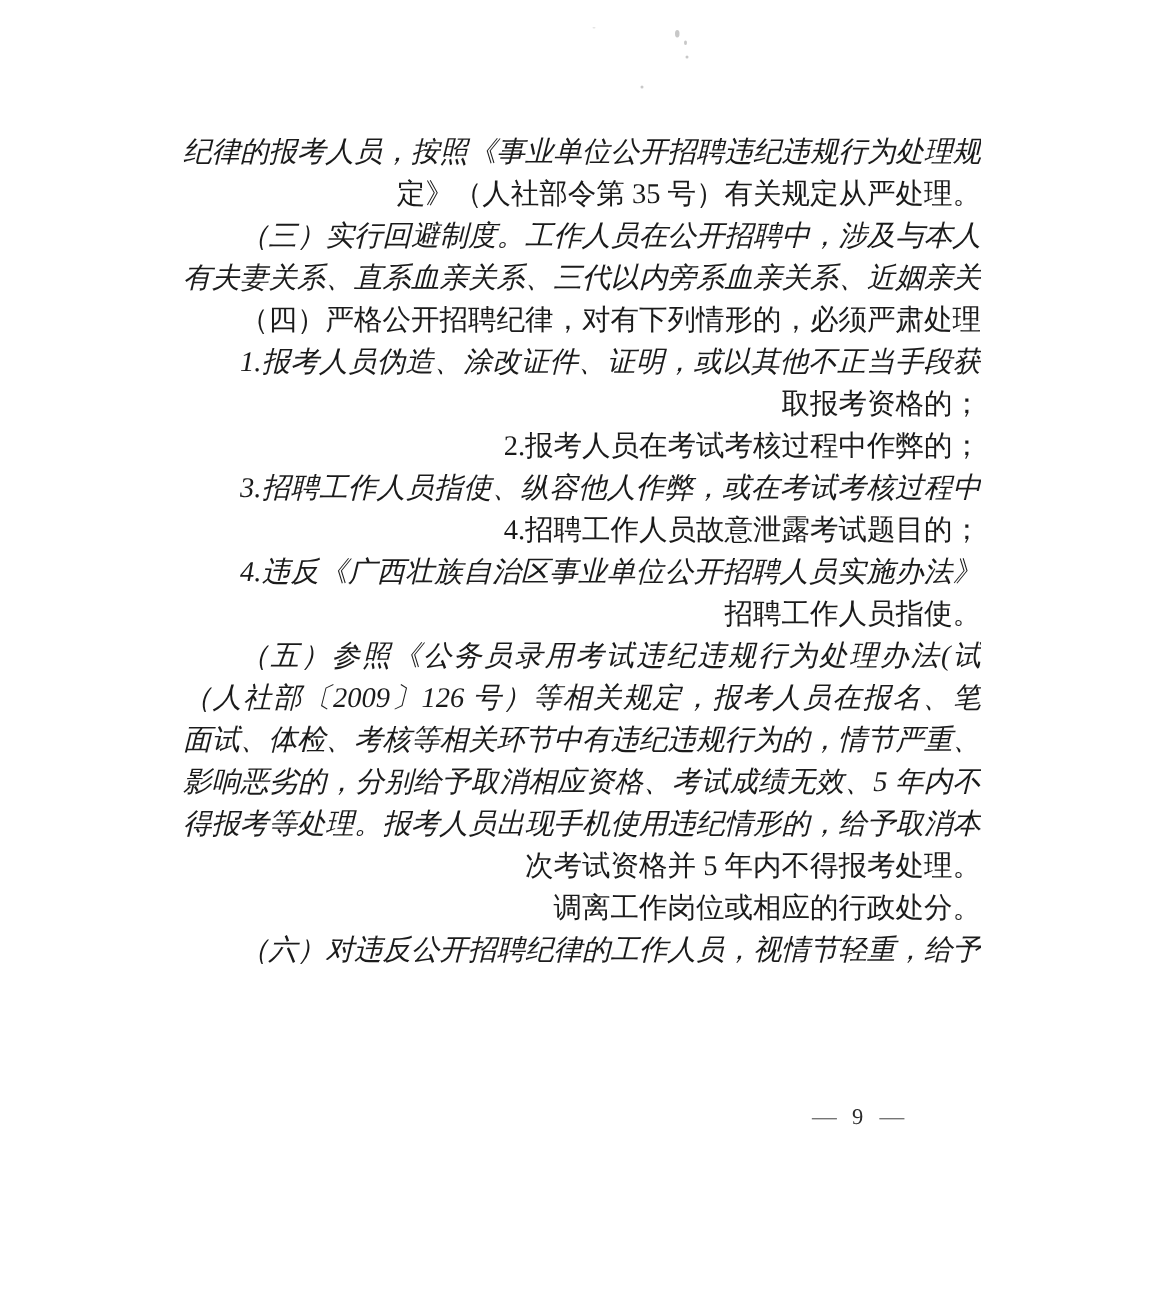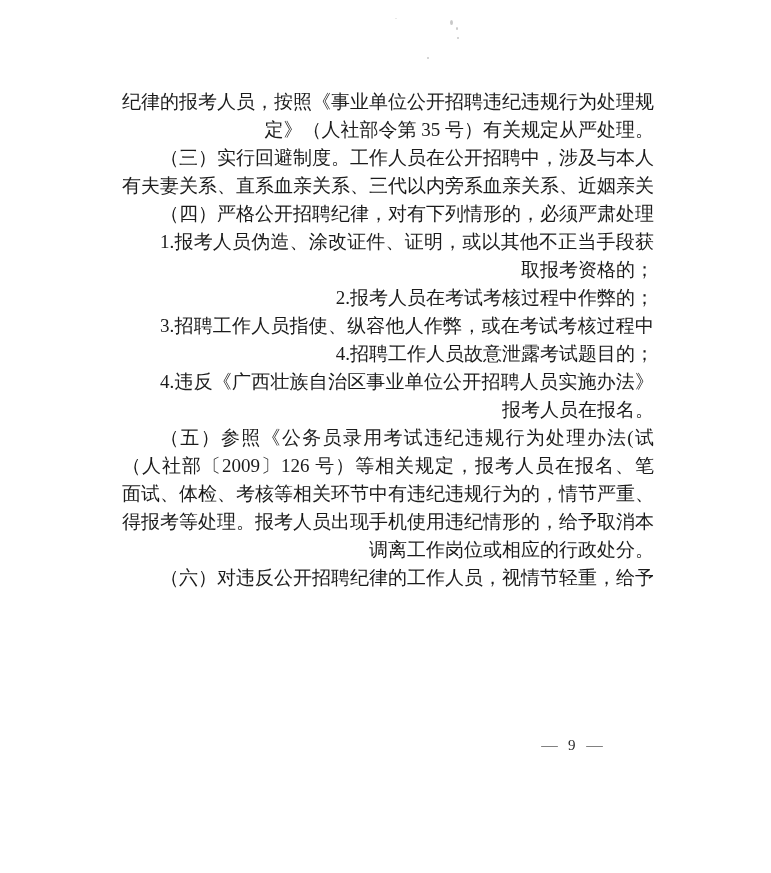--- a/index.html
+++ b/index.html
@@ -28,20 +28,21 @@
     height: 28px;
     overflow: hidden;
     text-align: right;
     white-space: nowrap;
   }
   .line.fill {
     white-space: normal;
     text-align: justify;
     text-align-last: justify;
     text-justify: inter-character;
+    font-style: italic;
   }
   .line.indent {
     text-indent: 38px;
   }
   .pagenum {
     position: absolute;
     top: 737px;
     left: 542px;
     display: flex;
     align-items: center;
@@ -82,25 +83,27 @@
       <div class="line">定》（人社部令第 35 号）有关规定从严处理。</div>
       <div class="line indent fill">（三）实行回避制度。工作人员在公开招聘中，涉及与本人</div>
       <div class="line fill">有夫妻关系、直系血亲关系、三代以内旁系血亲关系、近姻亲关</div>
       <div class="line indent">（四）严格公开招聘纪律，对有下列情形的，必须严肃处理:</div>
       <div class="line indent fill">1.报考人员伪造、涂改证件、证明，或以其他不正当手段获</div>
       <div class="line">取报考资格的；</div>
       <div class="line indent">2.报考人员在考试考核过程中作弊的；</div>
       <div class="line indent fill">3.招聘工作人员指使、纵容他人作弊，或在考试考核过程中</div>
       <div class="line indent">4.招聘工作人员故意泄露考试题目的；</div>
       <div class="line indent fill">4.违反《广西壮族自治区事业单位公开招聘人员实施办法》</div>
-      <div class="line">报考人员在报名。</div>
+      <div class="line">招聘工作人员指使。</div>
       <div class="line indent fill">（五）参照《公务员录用考试违纪违规行为处理办法(试行)》</div>
       <div class="line fill">（人社部〔2009〕126 号）等相关规定，报考人员在报名、笔试、</div>
       <div class="line fill">面试、体检、考核等相关环节中有违纪违规行为的，情节严重、</div>
+      <div class="line fill">影响恶劣的，分别给予取消相应资格、考试成绩无效、5 年内不</div>
       <div class="line fill">得报考等处理。报考人员出现手机使用违纪情形的，给予取消本</div>
+      <div class="line">次考试资格并 5 年内不得报考处理。</div>
       <div class="line">调离工作岗位或相应的行政处分。</div>
       <div class="line indent fill">（六）对违反公开招聘纪律的工作人员，视情节轻重，给予</div>
     </div>
 
   <div class="pagenum">
     <span class="dash">—</span>
     <span class="num">9</span>
     <span class="dash">—</span>
   </div>
 

